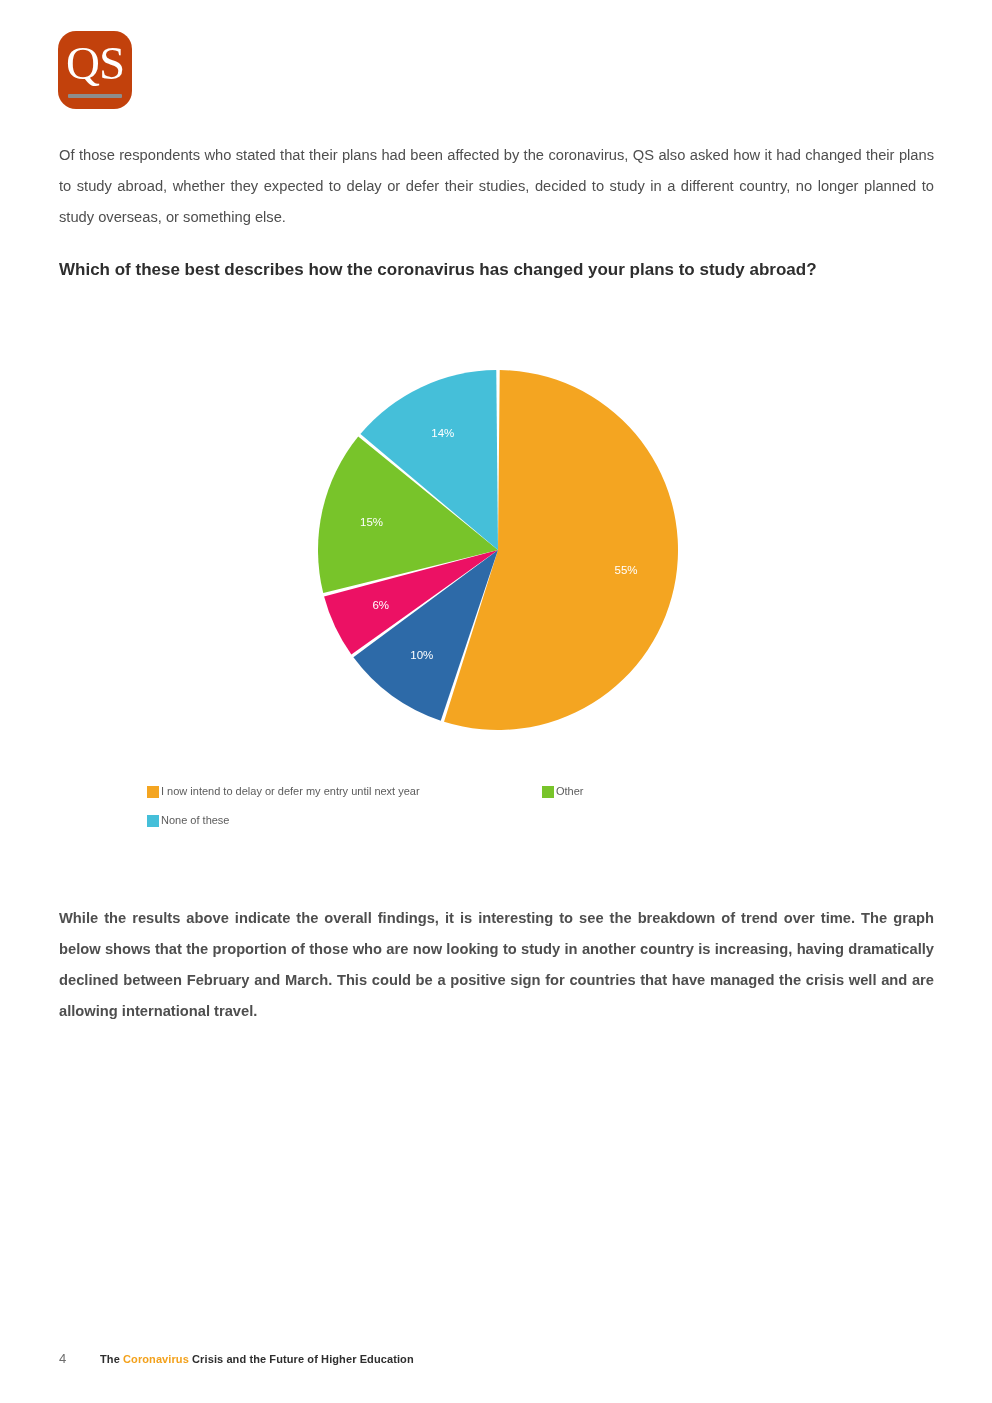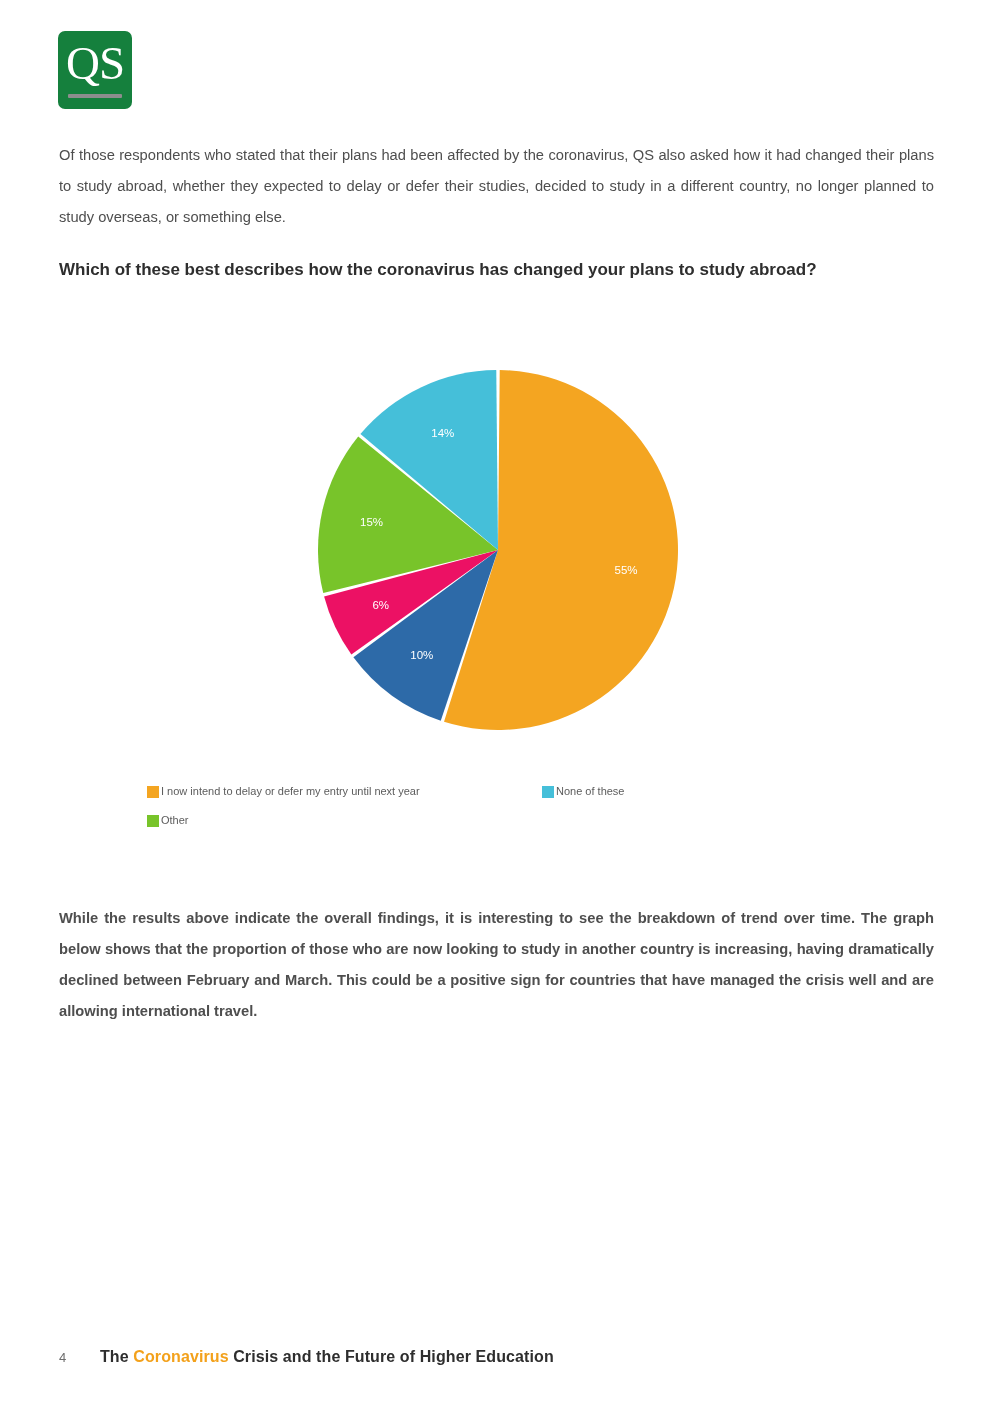--- a/index.html
+++ b/index.html
@@ -21,22 +21,22 @@
     inset: 0;
   }
 
   
   .logo {
     position: absolute;
     left: 58px;
     top: 31px;
     width: 74px;
     height: 78px;
-    background: #15803d;
-    border-radius: 7px;
+    background: #c2410c;
+    border-radius: 18px;
     overflow: hidden;
   }
   .logo-text {
     position: absolute;
     left: 0;
     right: 0;
     top: 4px;
     text-align: center;
     font-family: "Liberation Serif", serif;
     font-size: 47px;
@@ -153,21 +153,21 @@
     bottom: 37px;
     display: flex;
     align-items: baseline;
   }
   .footer-page {
     font-size: 13px;
     color: #6d6d6d;
     width: 41px;
   }
   .footer-title {
-    font-size: 16px;
+    font-size: 11px;
     font-weight: bold;
     color: #2e2e2e;
     letter-spacing: 0.1px;
     margin-top: 41px;
   }
   .footer-accent { color: #F3A11B; }
 </style>
 </head>
 <body>
 
@@ -202,26 +202,26 @@
           </g>
       </svg>
     </div>
 
     <div class="legend" id="legend">
         <div class="legend-item">
           <span class="legend-swatch" style="background: rgb(244, 165, 33);"></span>
           <span class="legend-label">I now intend to delay or defer my entry until next year</span>
         </div>
         <div class="legend-item">
+          <span class="legend-swatch" style="background: rgb(120, 196, 42);"></span>
+          <span class="legend-label">Other</span>
+        </div>
+        <div class="legend-item">
           <span class="legend-swatch" style="background: rgb(69, 191, 217);"></span>
           <span class="legend-label">None of these</span>
-        </div>
-        <div class="legend-item">
-          <span class="legend-swatch" style="background: rgb(120, 196, 42);"></span>
-          <span class="legend-label">Other</span>
         </div>
       </div>
   </div>
 
   <div class="lower">
     <p class="body last-in-block">While the results above indicate the overall findings, it is interesting to see the breakdown of trend over time. The graph below shows that the proportion of those who are now looking to study in another country is increasing, having dramatically declined between February and March. This could be a positive sign for countries that have managed the crisis well and are allowing international travel.</p>
   </div>
 
   <div class="footer">
     <span class="footer-page">4</span>

